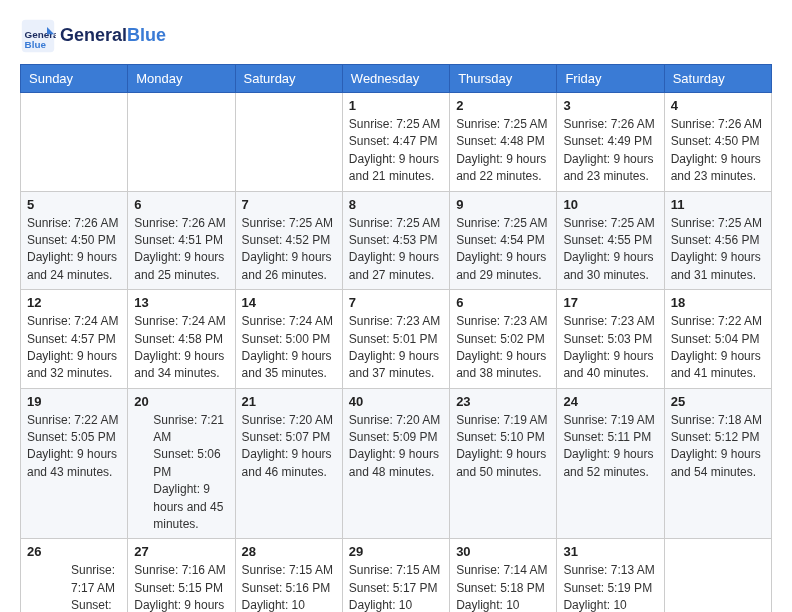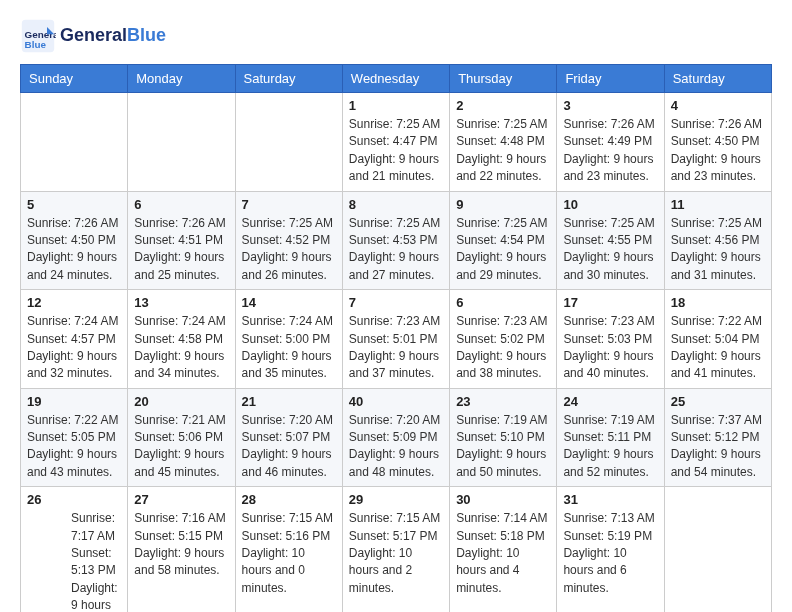--- a/index.html
+++ b/index.html
@@ -247,21 +247,21 @@
         </tr>
         <tr>
           <td>
             <div class="day-number">19</div>
             <div class="day-info" style="white-space: pre-line;">Sunrise: 7:22 AM
 Sunset: 5:05 PM
 Daylight: 9 hours and 43 minutes.</div>
           </td>
           <td>
             <div class="day-number">20</div>
-            <div class="day-info" style="white-space: pre-line;">Sunrise: 7:21 AM
+            <div class="day-info" style="white-space: pre-line; margin-left: 19px;">Sunrise: 7:21 AM
 Sunset: 5:06 PM
 Daylight: 9 hours and 45 minutes.</div>
           </td>
           <td>
             <div class="day-number">21</div>
             <div class="day-info" style="white-space: pre-line;">Sunrise: 7:20 AM
 Sunset: 5:07 PM
 Daylight: 9 hours and 46 minutes.</div>
           </td>
           <td>
@@ -277,21 +277,21 @@
 Daylight: 9 hours and 50 minutes.</div>
           </td>
           <td>
             <div class="day-number">24</div>
             <div class="day-info" style="white-space: pre-line;">Sunrise: 7:19 AM
 Sunset: 5:11 PM
 Daylight: 9 hours and 52 minutes.</div>
           </td>
           <td>
             <div class="day-number">25</div>
-            <div class="day-info" style="white-space: pre-line;">Sunrise: 7:37 AM
+            <div class="day-info" style="white-space: pre-line;">Sunrise: 7:18 AM
 Sunset: 5:12 PM
 Daylight: 9 hours and 54 minutes.</div>
           </td>
         </tr>
         <tr>
           <td>
             <div class="day-number">26</div>
             <div class="day-info" style="white-space: pre-line; margin-left: 44px;">Sunrise: 7:17 AM
 Sunset: 5:13 PM
 Daylight: 9 hours and 56 minutes.</div>

